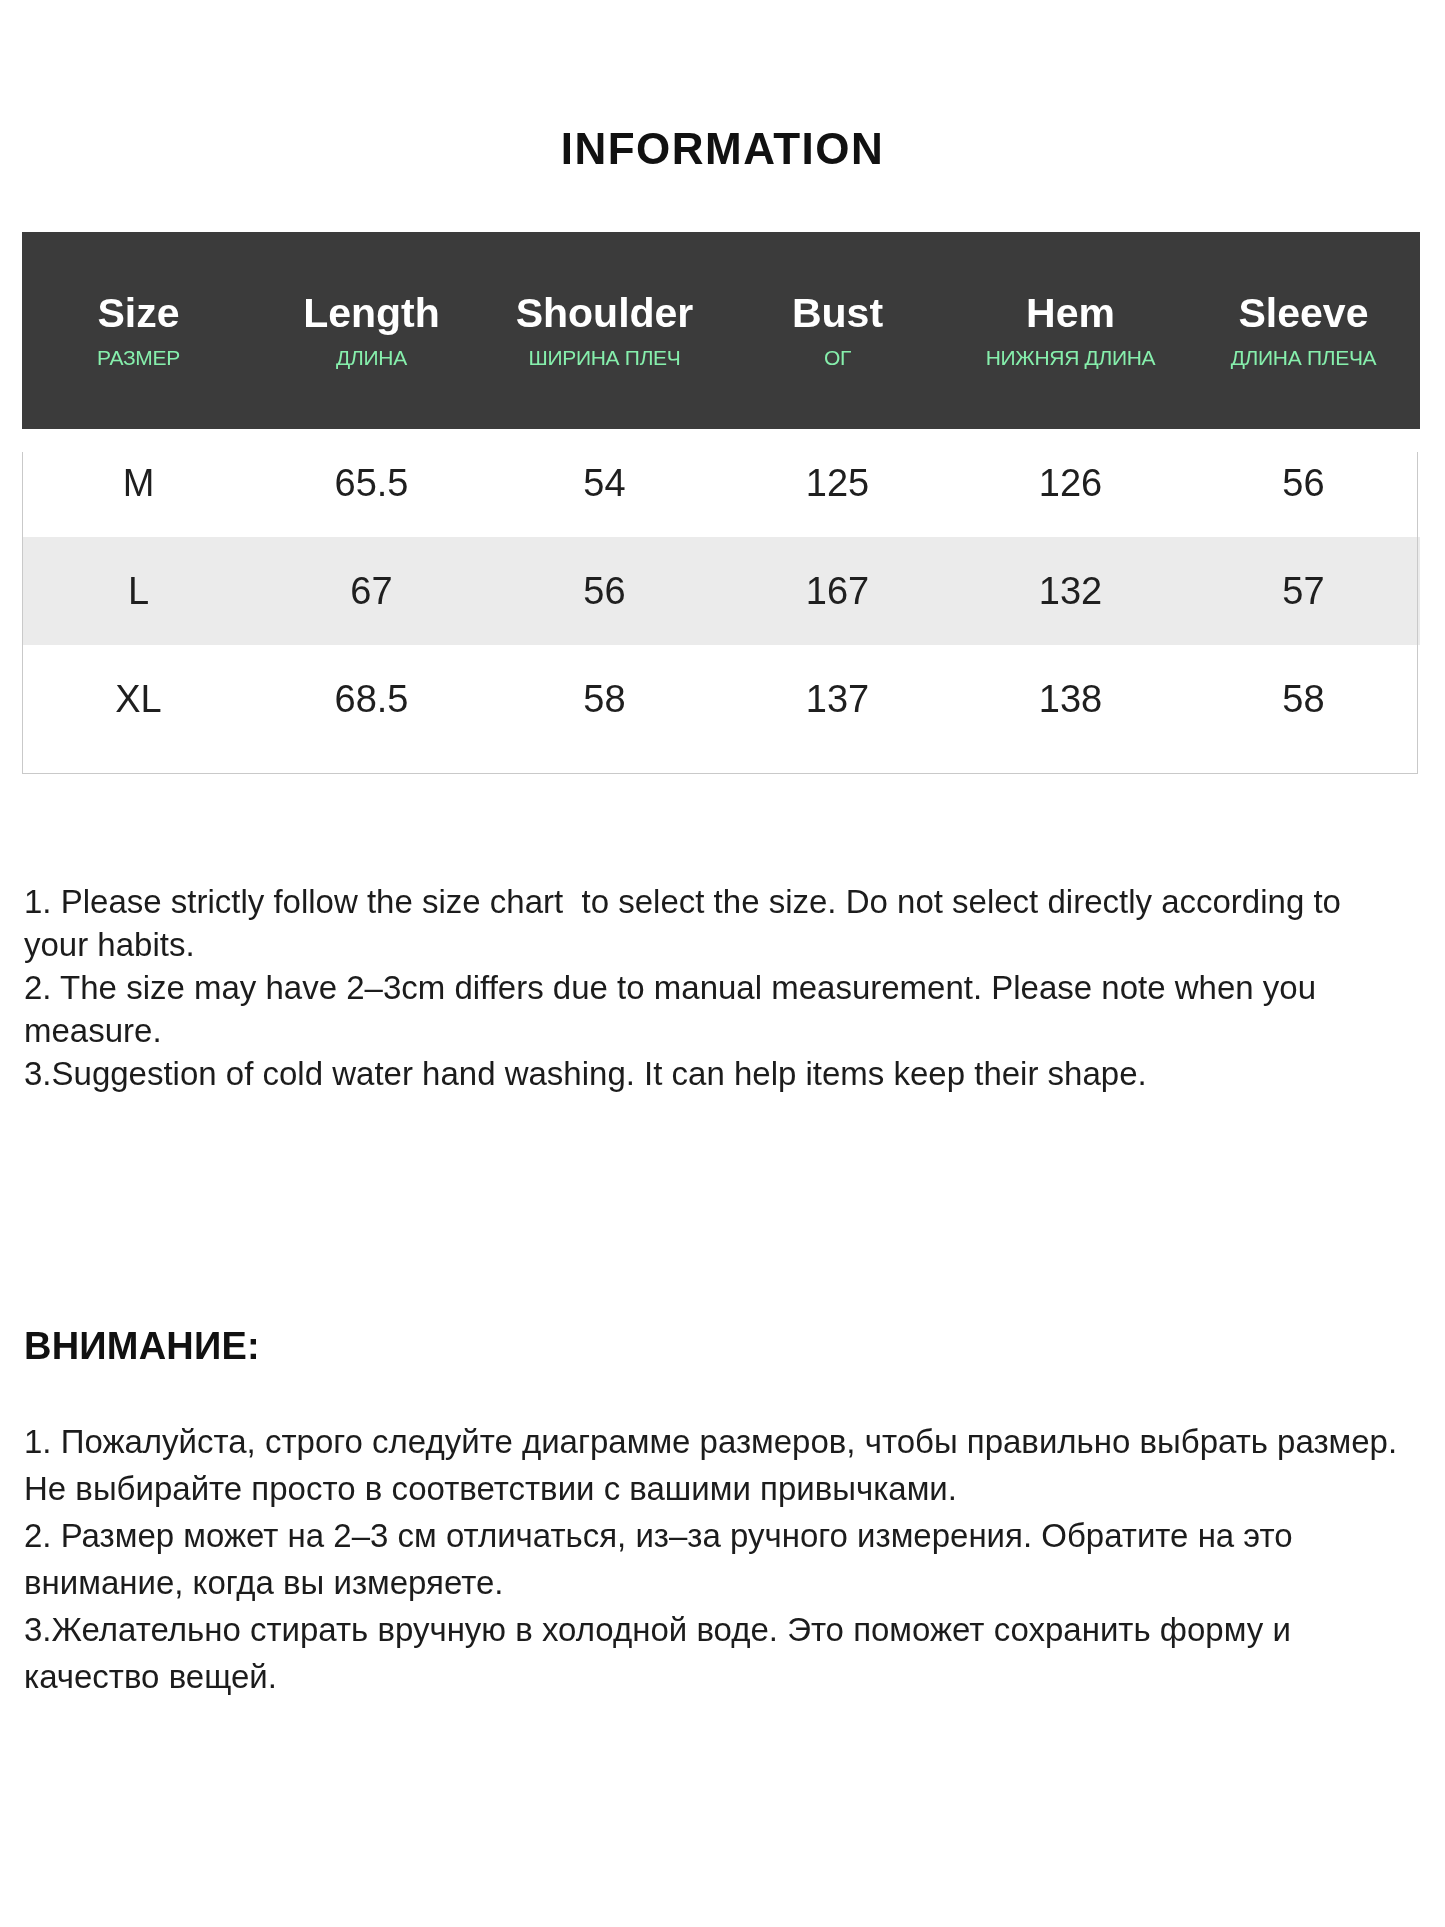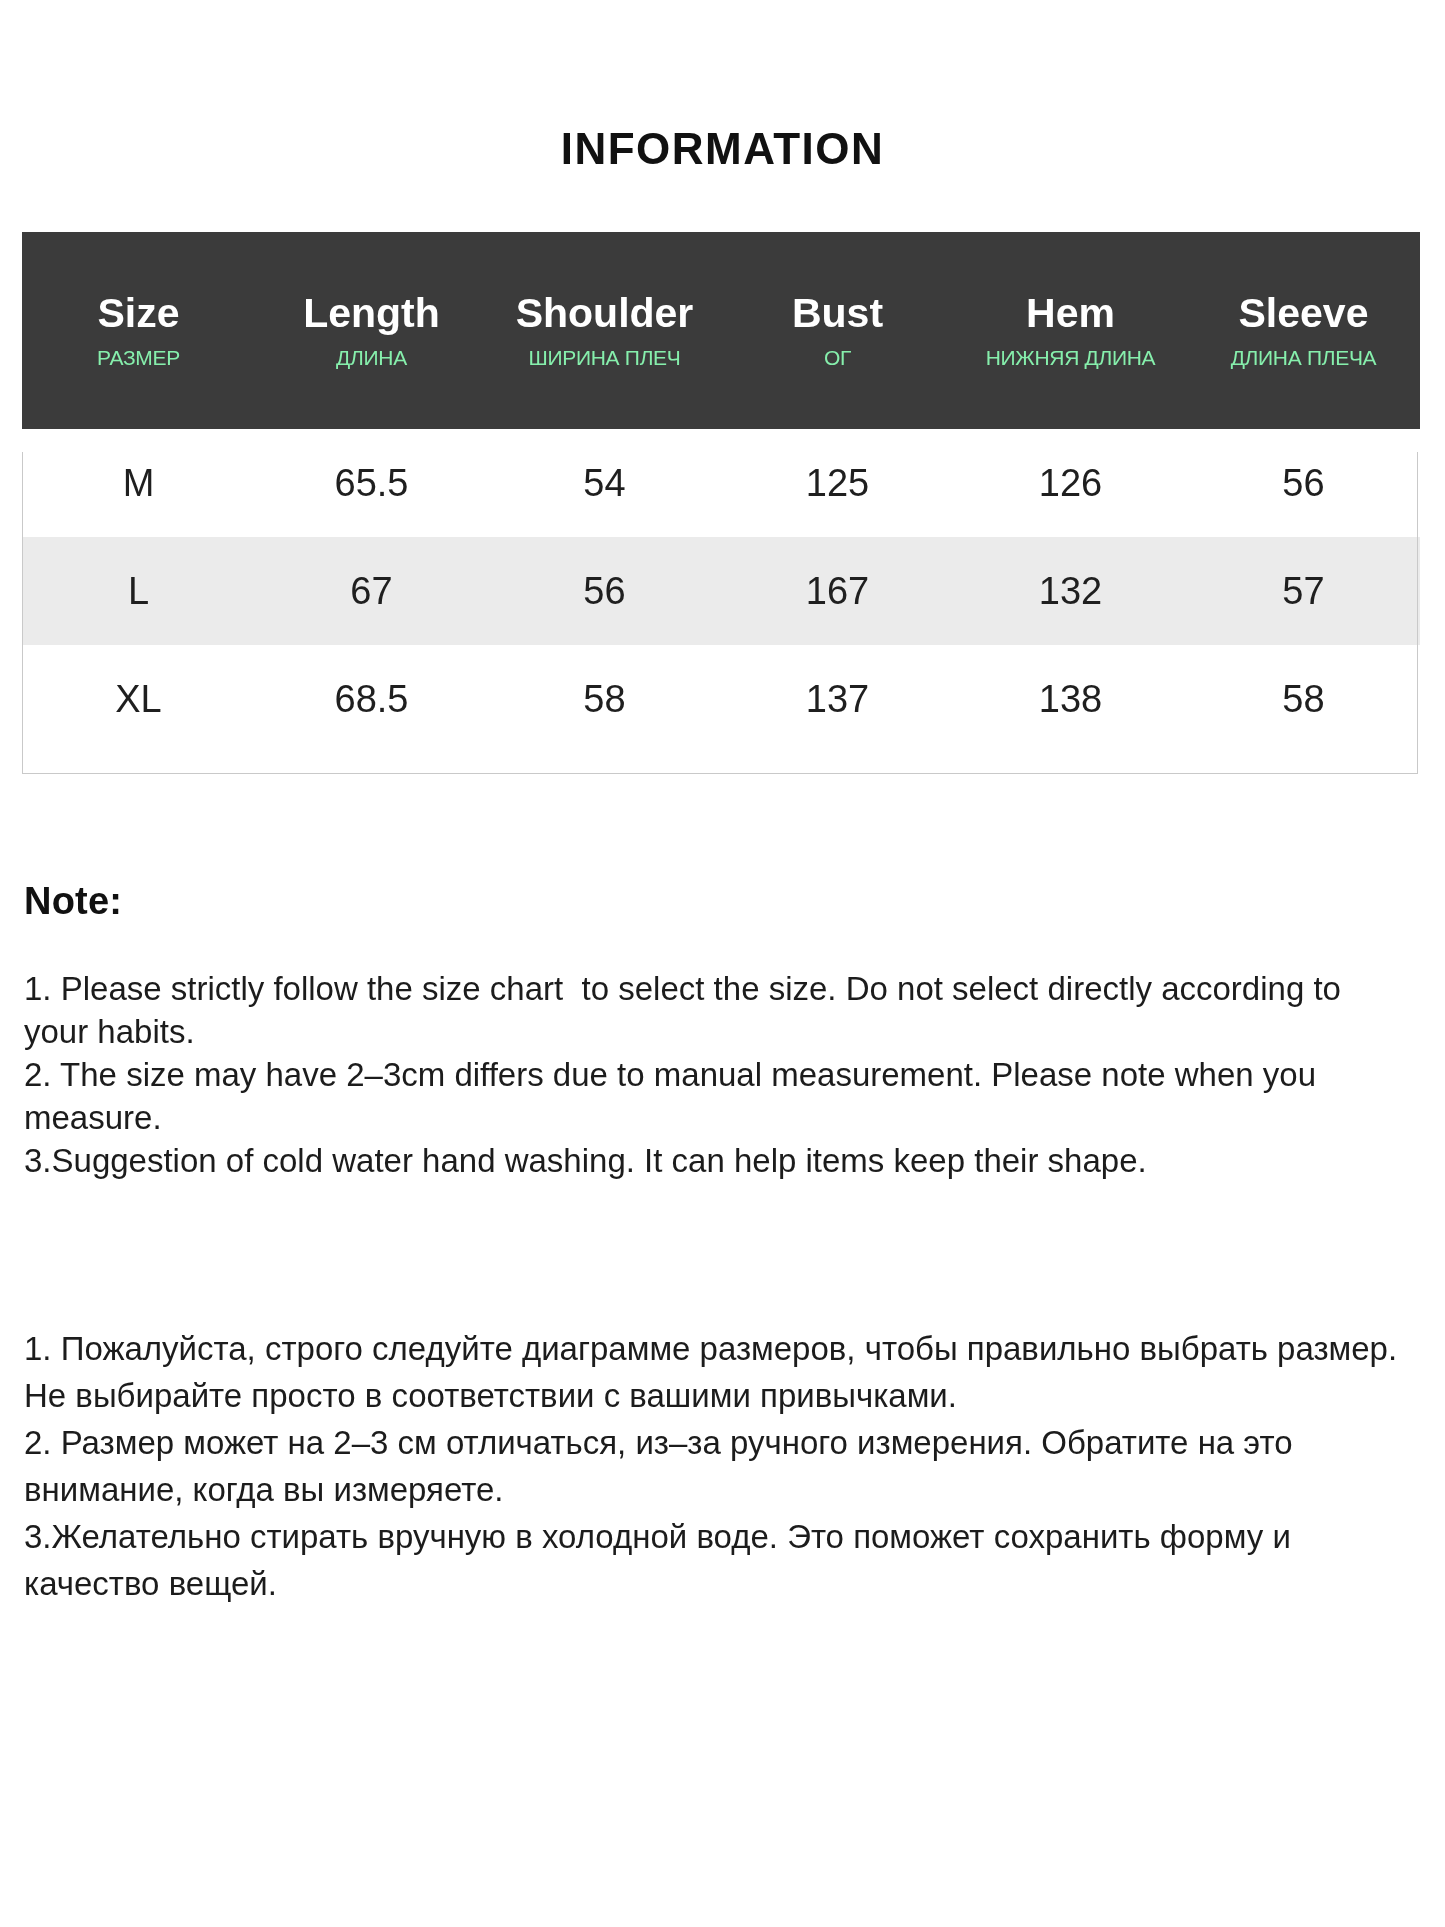--- a/index.html
+++ b/index.html
@@ -196,25 +196,25 @@
         <td>137</td>
         <td>138</td>
         <td>58</td>
       </tr>
     </tbody>
   </table>
 
   <div class="table-body-border"></div>
 
   <div class="note-block note-en">
-    <div class="note-heading">Note:</div>
     <div class="note-lines">1. Please strictly follow the size chart  to select the size. Do not select directly according to your habits.
 2. The size may have 2–3cm differs due to manual measurement. Please note when you measure.
 3.Suggestion of cold water hand washing. It can help items keep their shape.</div>
   </div>
 
   <div class="note-block note-ru">
+    <div class="note-heading">ВНИМАНИЕ:</div>
     <div class="note-lines">1. Пожалуйста, строго следуйте диаграмме размеров, чтобы правильно выбрать размер. Не выбирайте просто в соответствии с вашими привычками.
 2. Размер может на 2–3 см отличаться, из–за ручного измерения. Обратите на это внимание, когда вы измеряете.
 3.Желательно стирать вручную в холодной воде. Это поможет сохранить форму и качество вещей.</div>
   </div>
 
 </div>
 
 </body></html>

